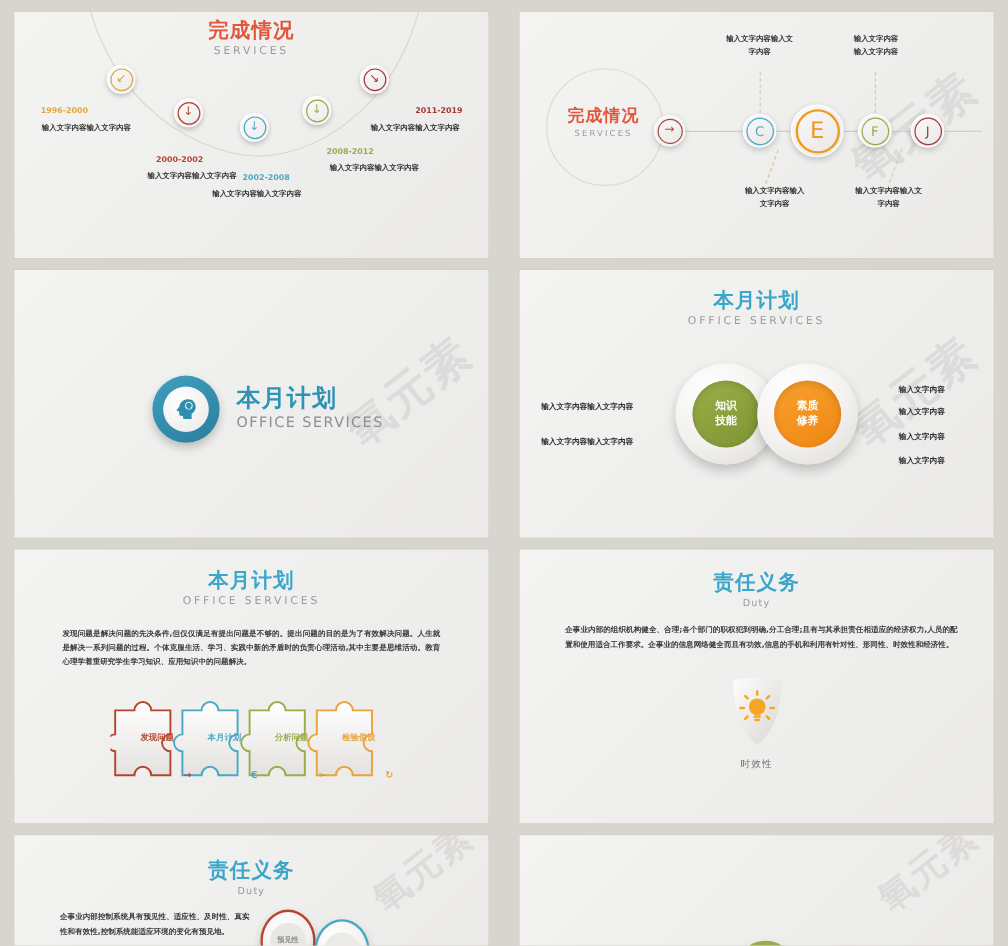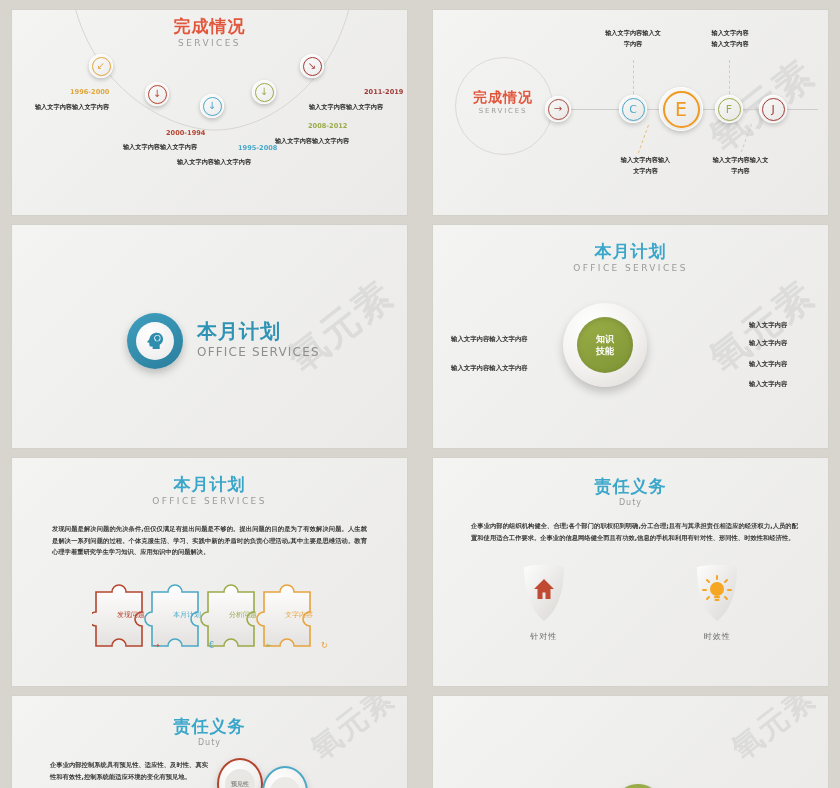--- a/index.html
+++ b/index.html
@@ -60,21 +60,21 @@
     background:linear-gradient(145deg,#fdfdfd,#eceaea);
     box-shadow:0 2px 4px rgba(0,0,0,0.22), inset 0 0 0 1px rgba(255,255,255,.8);
     display:flex;align-items:center;justify-content:center;
   }
   .node i{
     width:17px;height:17px;border-radius:50%;
     border:1.6px solid currentColor;
     display:flex;align-items:center;justify-content:center;
     font-size:10px;font-style:normal;line-height:1;
   }
-  .yr{position:absolute;font-size:6.6px;font-weight:700;white-space:nowrap;margin-left:36px;}
+  .yr{position:absolute;font-size:6.6px;font-weight:700;white-space:nowrap;}
   .desc{position:absolute;font-size:6.2px;font-weight:700;color:#2f2f2f;
         text-align:center;line-height:1.5;}
 
   
   .s2 .ring{
     position:absolute;left:22px;top:47px;width:96px;height:96px;
     border-radius:50%;border:1px solid #ddd9d5;
   }
   .s2 .ttl{position:absolute;left:28px;top:80px;width:84px;}
   .s2 .ttl .cn{font-size:14px;}
@@ -128,21 +128,21 @@
     color:#fff;font-size:9px;font-weight:700;line-height:1.35;text-align:right;
     box-shadow:inset 0 2px 6px rgba(0,0,0,.15);
   }
   .s4 .side{position:absolute;font-size:6.4px;font-weight:700;color:#2f2f2f;
             white-space:nowrap;}
 
   
   .s5 .ttl{position:absolute;left:0;right:0;top:18px;}
   .s5 .para{position:absolute;left:40px;right:40px;top:65px;}
   .s5 .puz{position:absolute;left:80px;top:110px;}
-  .s5 .ptxt{position:absolute;font-size:7px;font-weight:400;white-space:nowrap;}
+  .s5 .ptxt{position:absolute;font-size:7px;font-weight:700;white-space:nowrap;}
 
   
   .s6 .ttl{position:absolute;left:0;right:0;top:20px;}
   .s6 .para{position:absolute;left:38px;right:30px;top:62px;}
   .s6 .shields{position:absolute;left:24px;right:24px;top:105px;
                display:flex;justify-content:space-around;}
   .s6 .sh{width:68px;text-align:center;}
   .s6 .shname{font-size:8px;color:#6d6d6d;margin-top:4px;letter-spacing:1px;}
 
   
@@ -190,24 +190,24 @@
       <i>↓</i>
     </div>
     <div class="node" style="left:240px;top:70px;color:#9aab4a;">
       <i>↓</i>
     </div>
     <div class="node" style="left:288px;top:44px;color:#a13a36;">
       <i>↘</i>
     </div>
 
     <div class="yr" style="left:22px;top:78px;color:#e0a73b;">1996-2000</div>
-    <div class="yr" style="left:118px;top:119px;color:#b5452f;">2000-1994</div>
-    <div class="yr" style="left:190px;top:134px;color:#4aa8c6;">1995-2008</div>
+    <div class="yr" style="left:118px;top:119px;color:#b5452f;">2000-2002</div>
+    <div class="yr" style="left:190px;top:134px;color:#4aa8c6;">2002-2008</div>
     <div class="yr" style="left:260px;top:112px;color:#9aab4a;">2008-2012</div>
-    <div class="yr" style="left:316px;top:78px;color:#a13a36;">2011-2019</div>
+    <div class="yr" style="left:334px;top:78px;color:#a13a36;">2011-2019</div>
 
     <div class="desc" style="left:18px;top:92px;width:84px;">输入文字内容输入文字内容</div>
     <div class="desc" style="left:106px;top:132px;width:84px;">输入文字内容输入文字内容</div>
     <div class="desc" style="left:160px;top:147px;width:84px;">输入文字内容输入文字内容</div>
     <div class="desc" style="left:246px;top:126px;width:108px;">输入文字内容输入文字内容</div>
     <div class="desc" style="left:286px;top:92px;width:96px;">输入文字内容输入文字内容</div>
   </div>
 
   <div class="slide s2 cut-top" style="height:205px;">
     <div class="wm">氧元素</div>
@@ -272,20 +272,24 @@
   <div class="slide s4">
     <div class="wm">氧元素</div>
     <div class="ttl blue">
       <span class="cn">本月计划</span>
       <span class="en">OFFICE SERVICES</span>
     </div>
 
     <div class="disc" style="left:130px;top:78px;">
       <div class="core" style="background:linear-gradient(150deg,#9bb048,#7e9334);white-space:pre-line;">知识
 技能</div>
+    </div>
+    <div class="disc" style="left:198px;top:78px;">
+      <div class="core" style="background:linear-gradient(150deg,#f9a12e,#ef8613);white-space:pre-line;">素质
+修养</div>
     </div>
 
     <div class="side" style="left:18px;top:110px;">输入文字内容输入文字内容</div>
     <div class="side" style="left:18px;top:139px;">输入文字内容输入文字内容</div>
 
     <div class="side" style="left:316px;top:96px;">输入文字内容</div>
     <div class="side" style="left:316px;top:114px;">输入文字内容</div>
     <div class="side" style="left:316px;top:135px;">输入文字内容</div>
     <div class="side" style="left:316px;top:155px;">输入文字内容</div>
   </div>
@@ -308,50 +312,37 @@
         <path d="M4 24 h16 a7 7 0 1 1 14 0 h16 v20 a7 7 0 1 0 0 14 v20 h-16 a7 7 0 1 0 -14 0 h-16 v-20 a7 7 0 1 1 0 -14 z" stroke="#b5452f"></path>
         <path d="M60 24 h16 a7 7 0 1 1 14 0 h16 v20 a7 7 0 1 0 0 14 v20 h-16 a7 7 0 1 0 -14 0 h-16 v-20 a7 7 0 1 1 0 -14 z" stroke="#4aa8c6"></path>
         <path d="M116 24 h16 a7 7 0 1 1 14 0 h16 v20 a7 7 0 1 0 0 14 v20 h-16 a7 7 0 1 0 -14 0 h-16 v-20 a7 7 0 1 1 0 -14 z" stroke="#9aab4a"></path>
         <path d="M172 24 h16 a7 7 0 1 1 14 0 h16 v20 a7 7 0 1 0 0 14 v20 h-16 a7 7 0 1 0 -14 0 h-16 v-20 a7 7 0 1 1 0 -14 z" stroke="#e8a33d"></path>
       </g>
     </svg>
 
     <div class="ptxt" style="left:105px;top:152px;color:#b5452f;">发现问题</div>
     <div class="ptxt" style="left:161px;top:152px;color:#4aa8c6;">本月计划</div>
     <div class="ptxt" style="left:217px;top:152px;color:#9aab4a;">分析问题</div>
-    <div class="ptxt" style="left:273px;top:152px;color:#e8a33d;">文字内容</div>
+    <div class="ptxt" style="left:273px;top:152px;color:#e8a33d;">检验假设</div>
 
     <div class="ptxt" style="left:141px;top:183px;color:#b5452f;font-size:8px;">→</div>
     <div class="ptxt" style="left:197px;top:183px;color:#4aa8c6;font-size:8px;">€</div>
     <div class="ptxt" style="left:253px;top:183px;color:#9aab4a;font-size:8px;">➢</div>
     <div class="ptxt" style="left:309px;top:183px;color:#e8a33d;font-size:8px;">↻</div>
   </div>
 
   <div class="slide s6">
     <div class="ttl blue">
       <span class="cn">责任义务</span>
       <span class="en" style="font-size:8px;letter-spacing:1px;">Duty</span>
     </div>
     <div class="para body-text">企事业内部的组织机构健全、合理;各个部门的职权犯到明确,分工合理;且有与其承担责任相适应的经济权力,人员的配置和使用适合工作要求。企事业的信息网络健全而且有功效,信息的手机和利用有针对性、形同性、时效性和经济性。</div>
 
     <div class="shields">
 
-      <div class="sh">
-        <svg width="46" height="60" viewBox="0 0 46 60">
-          <defs>
-              <linearGradient id="sg1" x1="0" y1="0" x2="1" y2="1">
-            <stop offset="0" stop-color="#fdfdfd"></stop>
-                <stop offset="1" stop-color="#d9d7d3"></stop>
-              </linearGradient>
-            </defs>
-          <path d="M3 4 C16 1,30 1,43 4 C43 30,36 48,23 58 C10 48,3 30,3 4 z" fill="url(#sg1)"></path>
-          <path d="M23 16 L33 26 h-3.5 v10 h-5 v-6.5 h-3 V36 h-5 V26 H13 z" fill="#c14a32"></path>
-        </svg>
-        <div class="shname">针对性</div>
-      </div>
 
 
 
       <div class="sh">
         <svg width="46" height="60" viewBox="0 0 46 60">
           <defs>
               <linearGradient id="sg4" x1="0" y1="0" x2="1" y2="1">
             <stop offset="0" stop-color="#fdfdfd"></stop>
                 <stop offset="1" stop-color="#d9d7d3"></stop>
               </linearGradient>

